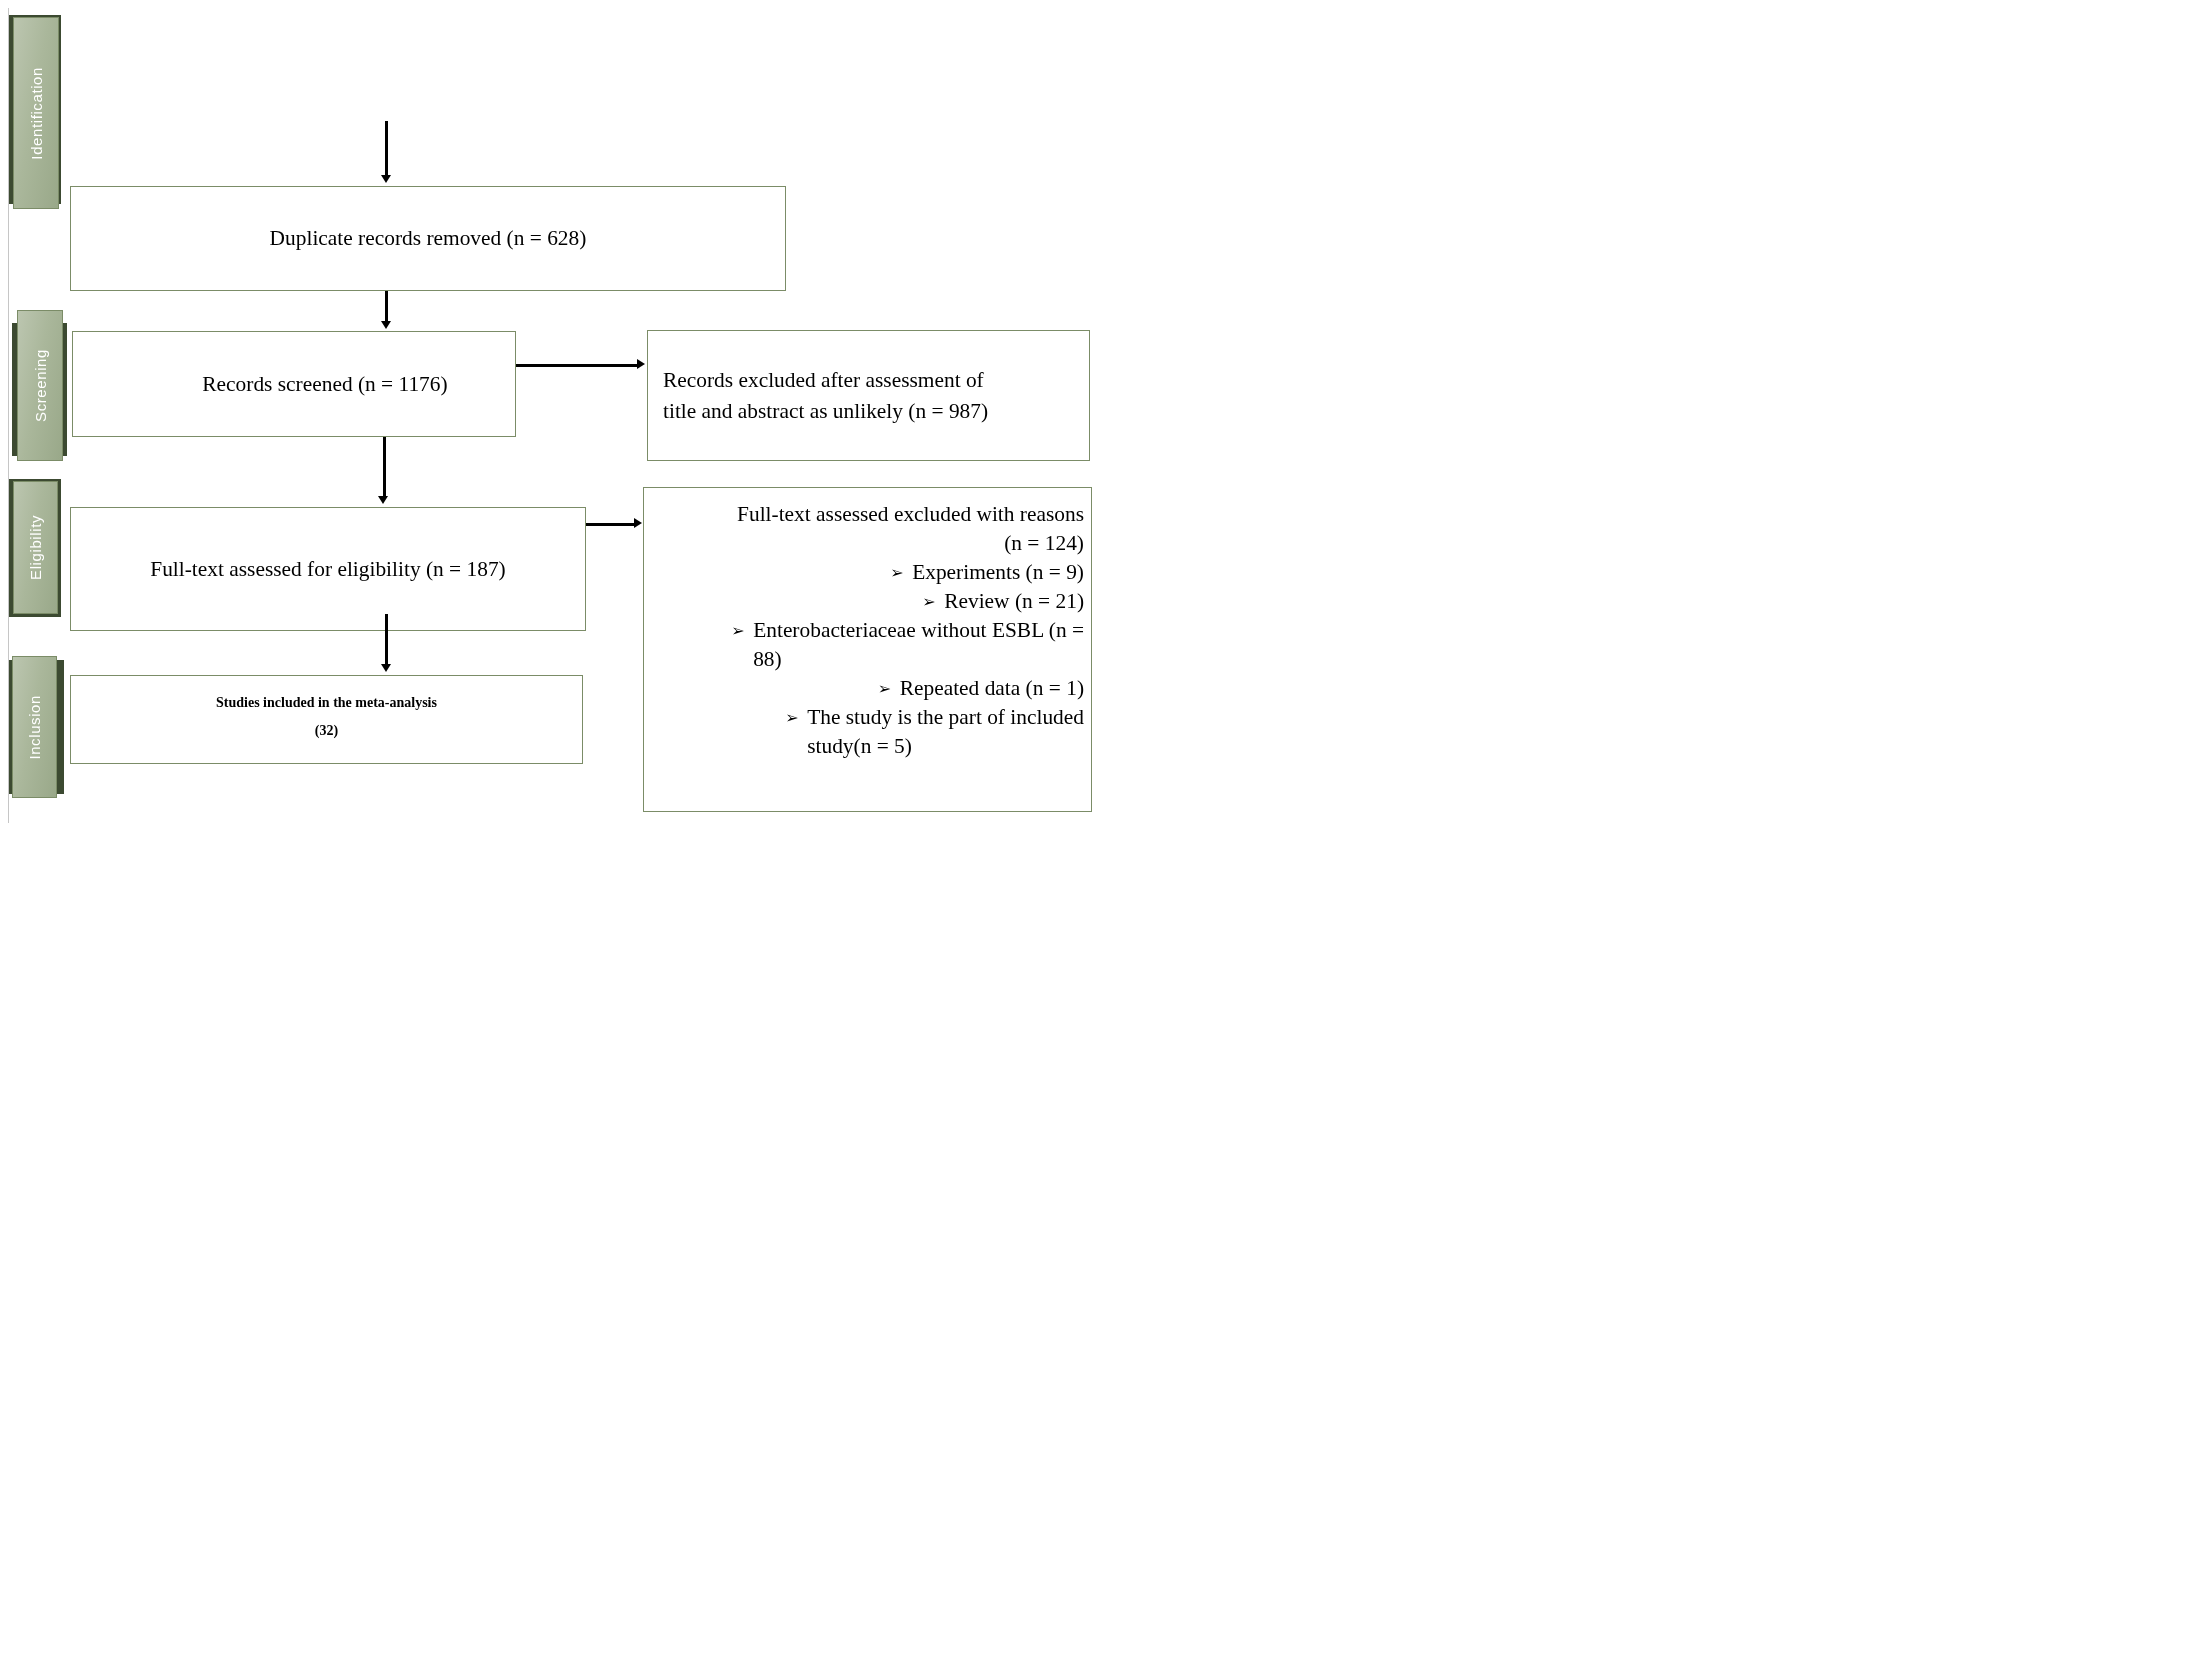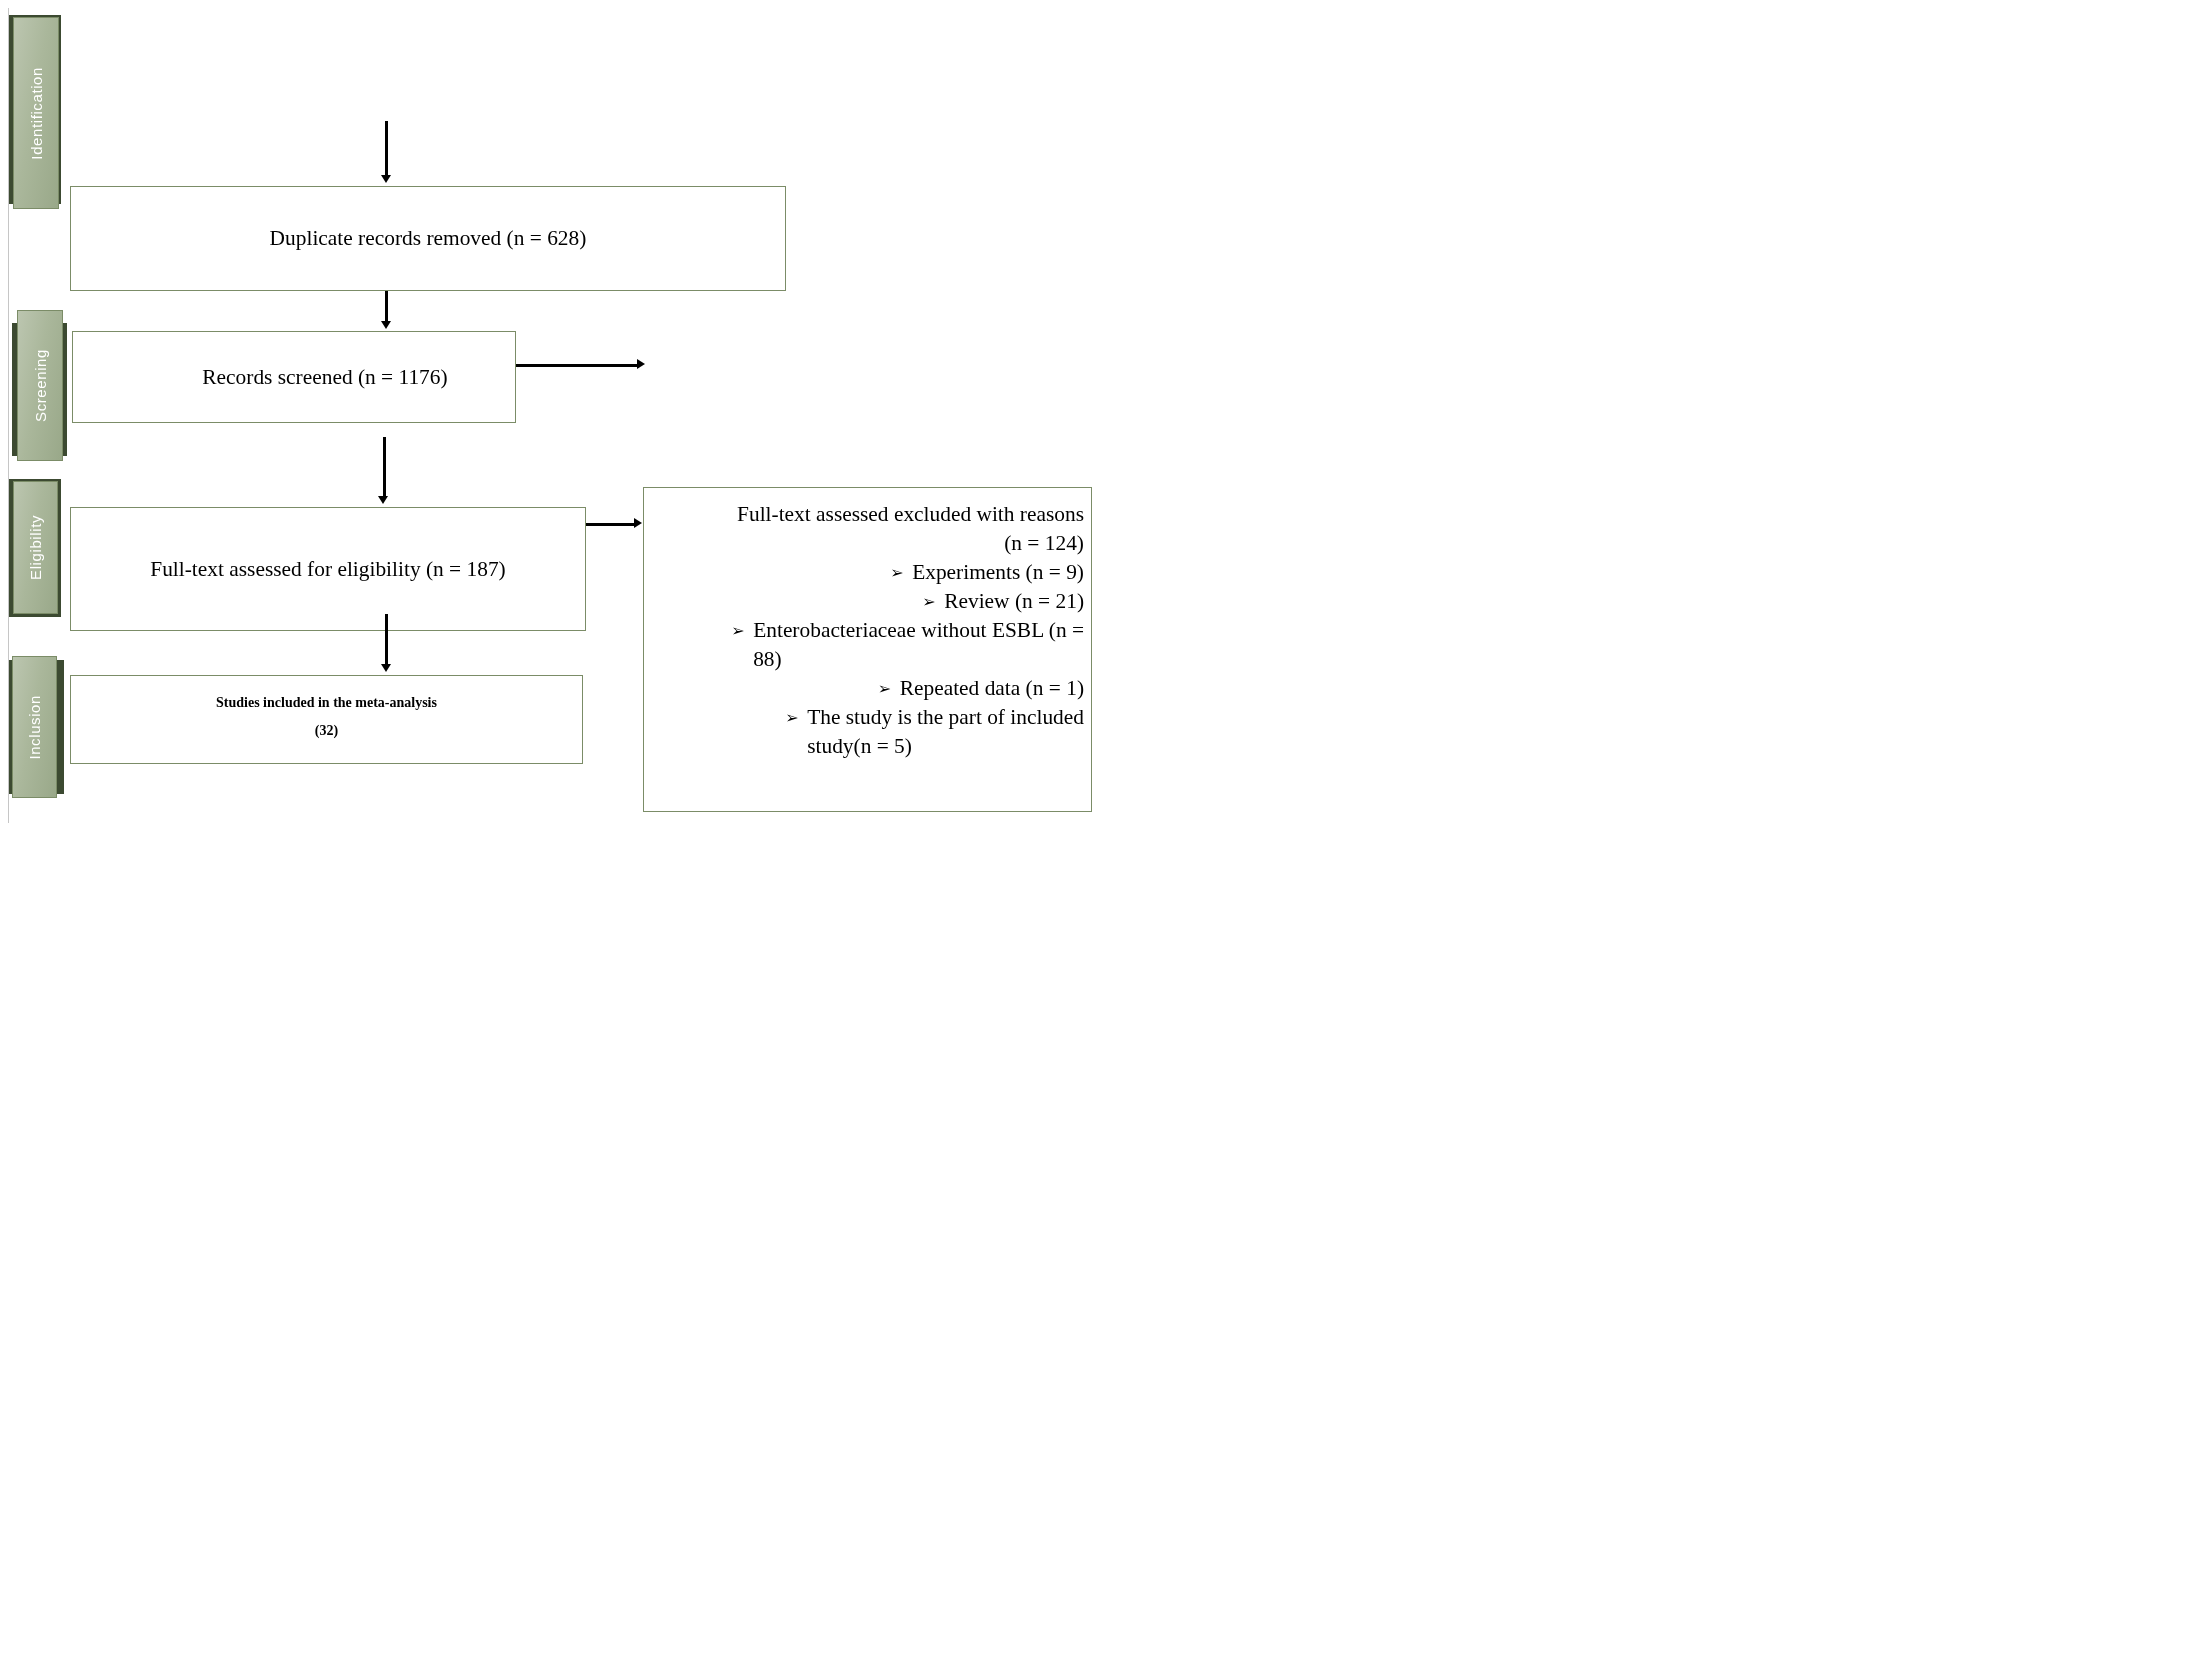--- a/index.html
+++ b/index.html
@@ -47,21 +47,21 @@
     border:1.7px solid #7b8c67;
     box-sizing:border-box;
     color:#000000;
     font-size:21.4px;
     line-height:29px;
     display:flex;flex-direction:column;justify-content:center;align-items:center;
     text-align:center;
   }
   .b1{left:73px;top:19px;width:720px;height:102px;}
   .b2{left:70px;top:186px;width:716px;height:105px;}
-  .b3{left:72px;top:331px;width:444px;height:92px;padding-left:62px;}
+  .b3{left:72px;top:331px;width:444px;height:106px;padding-left:62px;}
   .br1{left:647px;top:330px;width:443px;height:131px;align-items:flex-start;text-align:left;padding-left:15px;line-height:31px;}
   .b4{left:70px;top:507px;width:516px;height:124px;}
   .br2{left:643px;top:487px;width:449px;height:325px;justify-content:flex-start;align-items:flex-end;text-align:left;padding:11.6px 7px 0 3.5px;}
   .b5{left:70px;top:675px;width:513px;height:89px;justify-content:flex-start;padding-top:12.7px;font-size:14px;font-weight:700;line-height:28px;}
 
   
   .reason-item{display:flex;align-items:flex-start;}
   .reason-marker{
     width:17.4px;flex:0 0 17.4px;
     font-family:"DejaVu Sans","Liberation Sans",sans-serif;
@@ -126,20 +126,24 @@
   <div class="vline a2-line"></div>
   <div class="ah-down a2-head"></div>
 
   <div class="fbox b3">
     <div>Records screened (n = 1176)</div>
   </div>
 
   <div class="hline a4-line"></div>
   <div class="ah-right a4-head"></div>
 
+  <div class="fbox br1">
+    <div>Records excluded  after assessment of</div>
+    <div>title and abstract as unlikely (n = 987)</div>
+  </div>
 
   <div class="vline a3-line"></div>
   <div class="ah-down a3-head"></div>
 
   <div class="fbox b4">
     <div>Full-text assessed for eligibility (n = 187)</div>
   </div>
 
   <div class="hline a5-line"></div>
   <div class="ah-right a5-head"></div>

